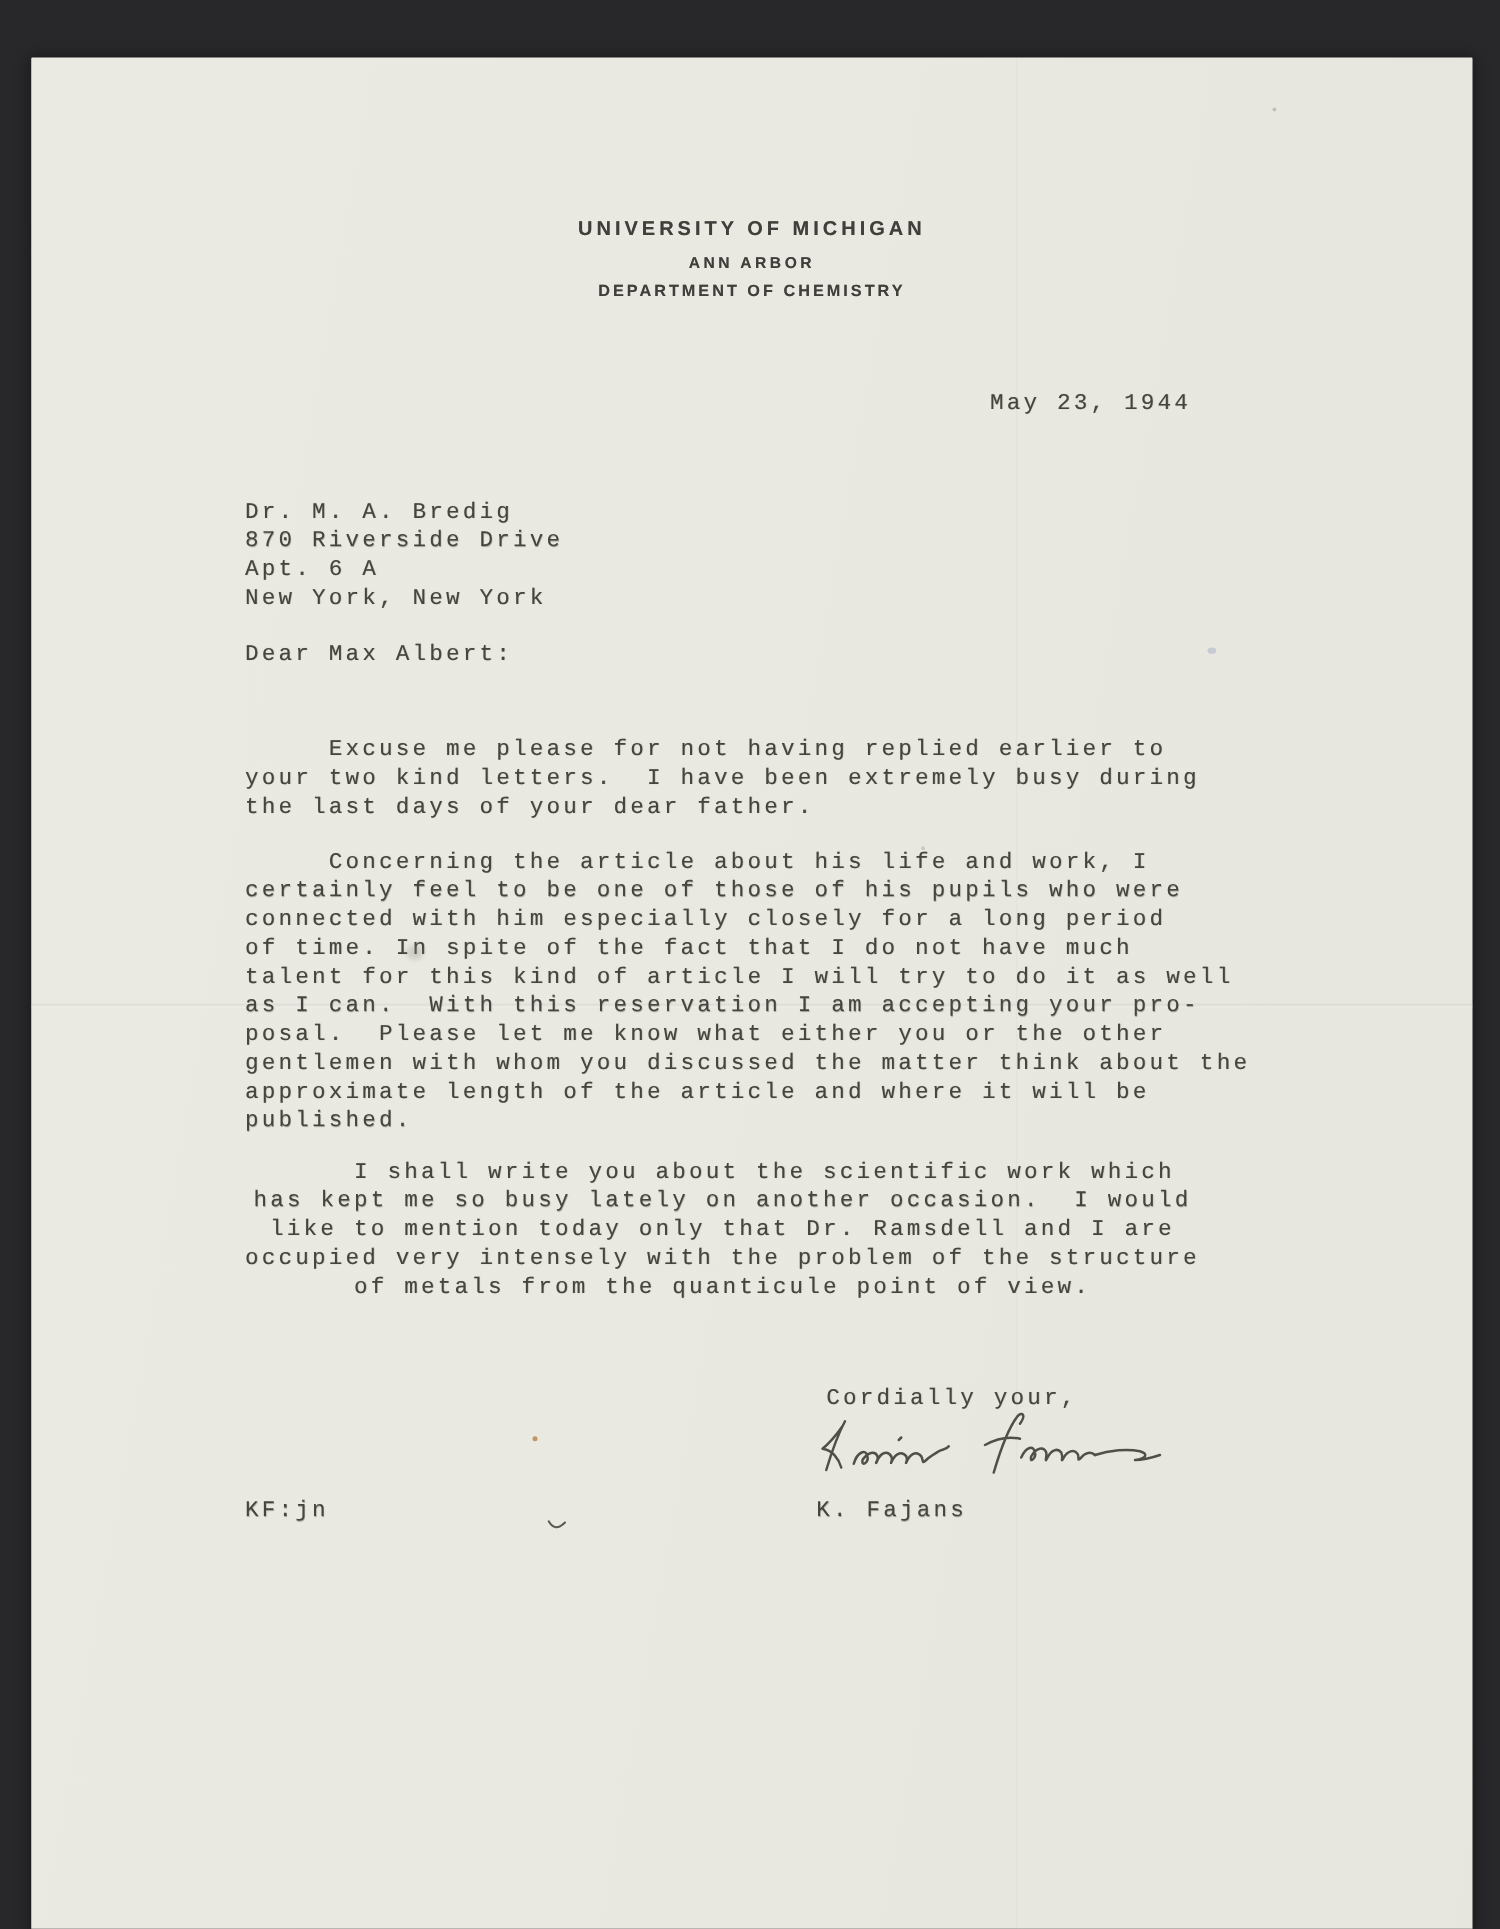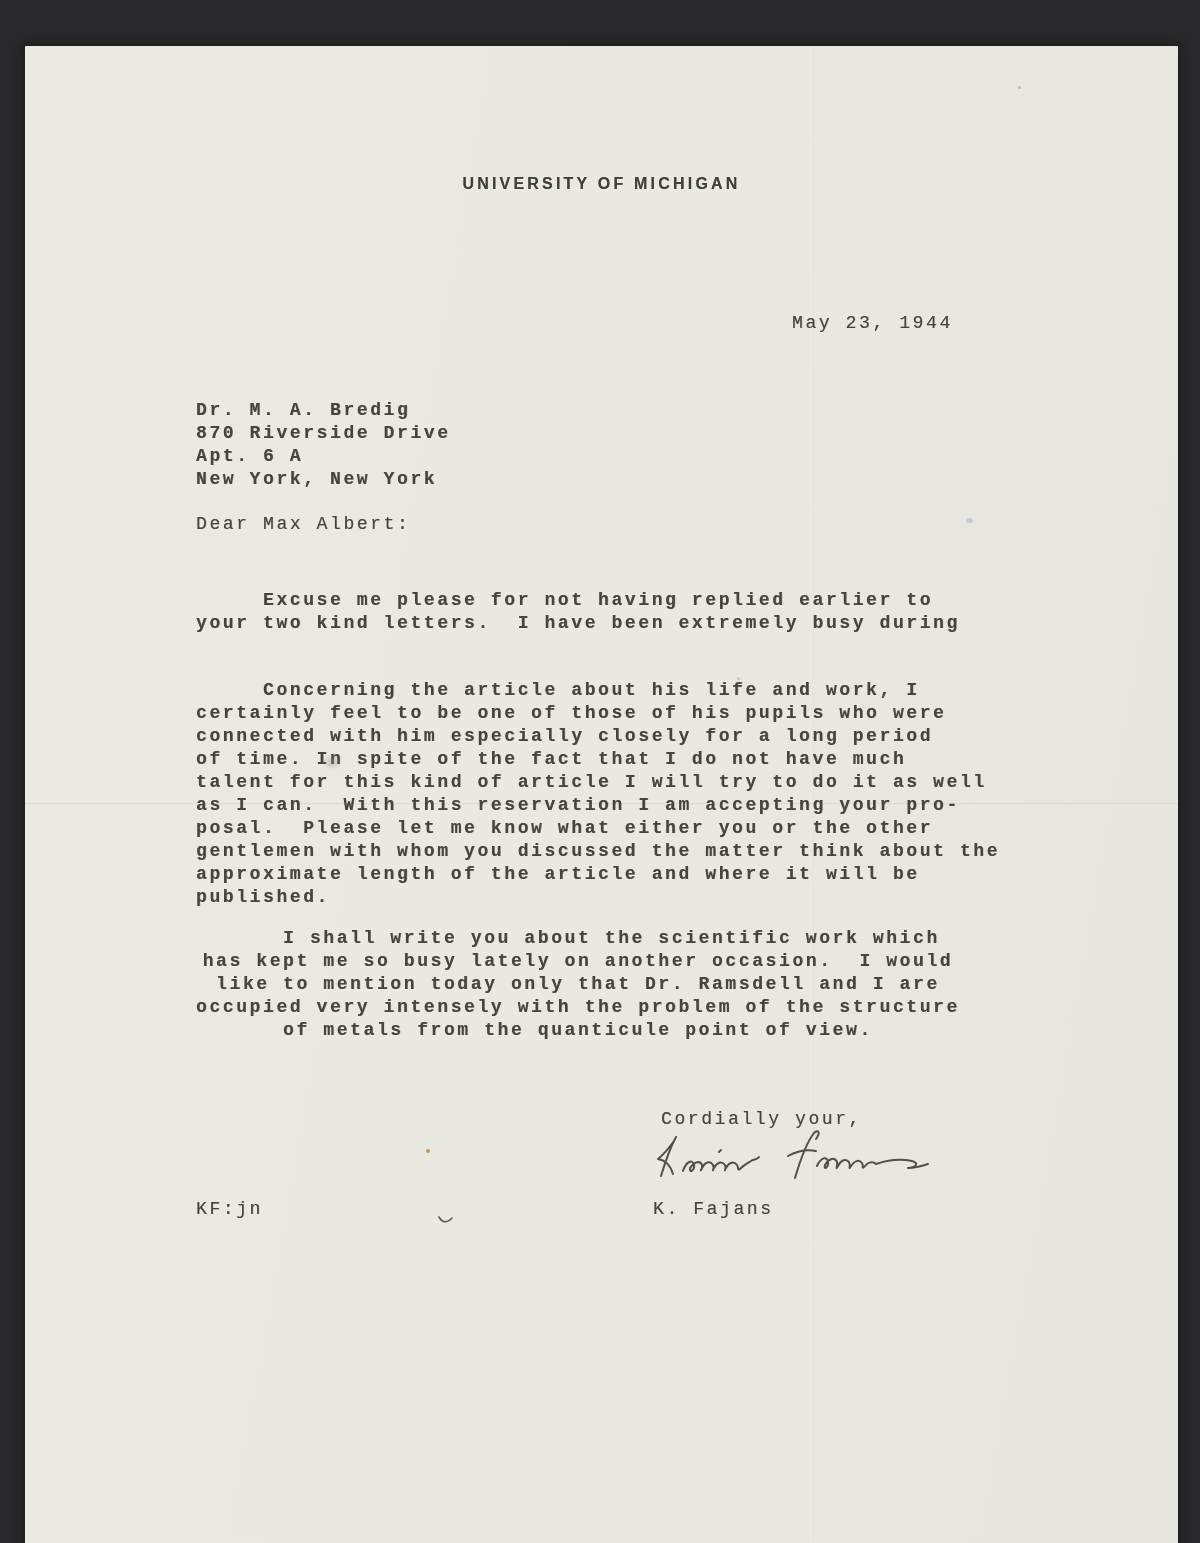--- a/index.html
+++ b/index.html
@@ -41,21 +41,21 @@
 
   
   .tw {
     position: absolute;
     font-family: "Liberation Mono", "DejaVu Sans Mono", monospace;
     font-size: 18px; line-height: 23px; letter-spacing: 2.6px;
     color: #45443e;
     text-shadow: 0.4px 0.3px 0.6px rgba(70,68,60,0.45);
     white-space: pre;
   }
-  .tline { white-space: pre; font-weight: bold; }
+  .tline { white-space: pre; }
 
   .date-line   { left: 767px; top: 266px; }
   .recipient   { left: 171px; top: 353px; }
   .salutation  { left: 171px; top: 467px; }
   .para1       { left: 171px; top: 543px; }
   .para2       { left: 171px; top: 633px; }
   .para3       { left: 171px; top: 881px; text-align: center; }
   .closingline { left: 171px; top: 1018px; }
   .valediction { left: 636px; top: 1062px; }
   .typed-name  { left: 628px; top: 1152px; }
@@ -83,28 +83,30 @@
 </head>
 <body>
 
 <div class="stage">
   <div class="paper">
 
     <div class="crease-h"></div>
     <div class="crease-v"></div>
 
     <div class="lh lh1">UNIVERSITY OF MICHIGAN</div>
+    <div class="lh lh2">ANN ARBOR</div>
+    <div class="lh lh3">DEPARTMENT OF CHEMISTRY</div>
 
     <div class="tw date-line">May 23, 1944</div>
 
     <div class="tw recipient"><div class="tline">Dr. M. A. Bredig</div><div class="tline">870 Riverside Drive</div><div class="tline">Apt. 6 A</div><div class="tline">New York, New York</div></div>
 
     <div class="tw salutation">Dear Max Albert:</div>
 
-    <div class="tw para1"><div class="tline">     Excuse me please for not having replied earlier to</div><div class="tline">your two kind letters.  I have been extremely busy during</div></div>
+    <div class="tw para1"><div class="tline">     Excuse me please for not having replied earlier to</div><div class="tline">your two kind letters.  I have been extremely busy during</div><div class="tline">the last days of your dear father.</div></div>
 
     <div class="tw para2"><div class="tline">     Concerning the article about his life and work, I</div><div class="tline">certainly feel to be one of those of his pupils who were</div><div class="tline">connected with him especially closely for a long period</div><div class="tline">of time. In spite of the fact that I do not have much</div><div class="tline">talent for this kind of article I will try to do it as well</div><div class="tline">as I can.  With this reservation I am accepting your pro-</div><div class="tline">posal.  Please let me know what either you or the other</div><div class="tline">gentlemen with whom you discussed the matter think about the</div><div class="tline">approximate length of the article and where it will be</div><div class="tline">published.</div></div>
 
     <div class="tw para3"><div class="tline">     I shall write you about the scientific work which</div><div class="tline">has kept me so busy lately on another occasion.  I would</div><div class="tline">like to mention today only that Dr. Ramsdell and I are</div><div class="tline">occupied very intensely with the problem of the structure</div><div class="tline">of metals from the quanticule point of view.</div></div>
 
 
     <div class="tw valediction">Cordially your,</div>
 
     <svg class="signature-svg" viewBox="0 0 300 62" role="img" aria-label="handwritten signature">
 

